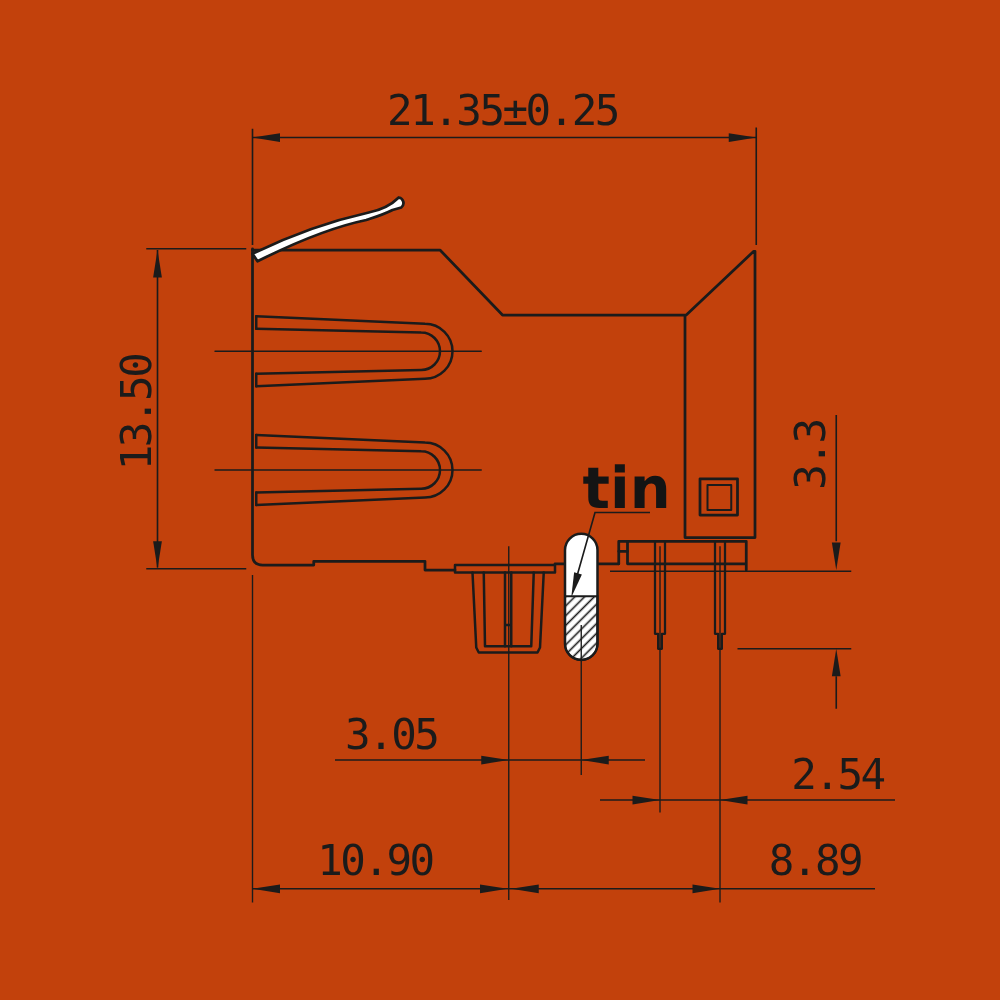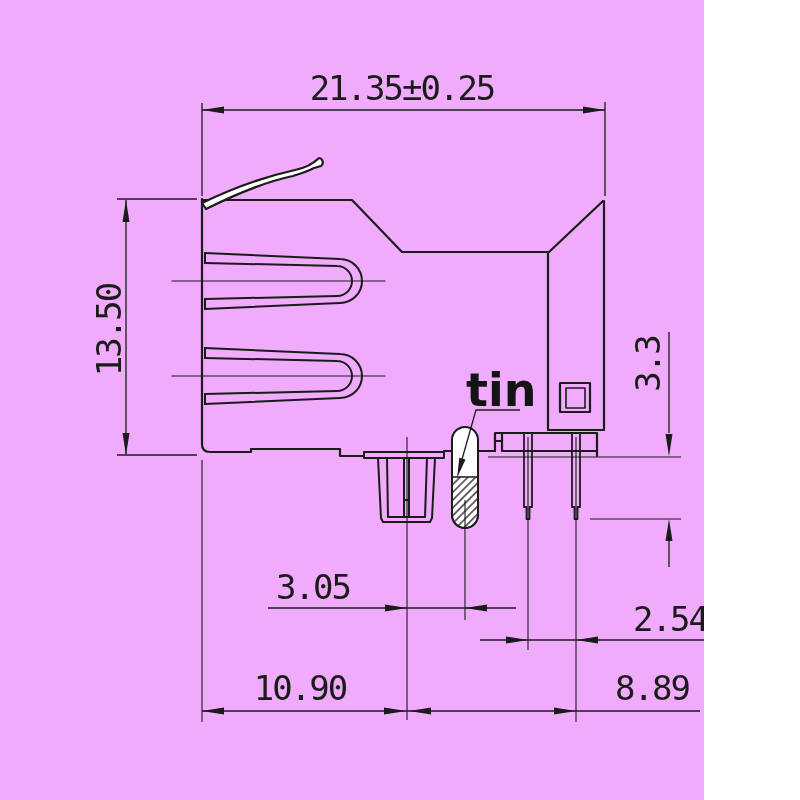--- a/index.html
+++ b/index.html
@@ -1,16 +1,16 @@
 <!DOCTYPE html>
 <html><head>
 <meta charset="utf-8">
 <style>
   html,body{margin:0;padding:0;background:#ffffff;}
-  .stage{position:relative;width:704px;height:800px;background:#f0abfc;overflow:hidden;
+  .stage{position:relative;width:800px;height:800px;background:#c2410c;overflow:hidden;
          font-family:"DejaVu Sans",sans-serif;}
   svg{display:block;}
   .dimtext{font-family:"DejaVu Sans Mono","Liberation Mono",monospace;
            font-size:34px;letter-spacing:-2px;fill:#1b1b1b;}
   .tintext{font-family:"DejaVu Sans","Liberation Sans",sans-serif;
            font-weight:700;font-size:46px;fill:#141414;}
 </style>
 </head>
 <body>
 

